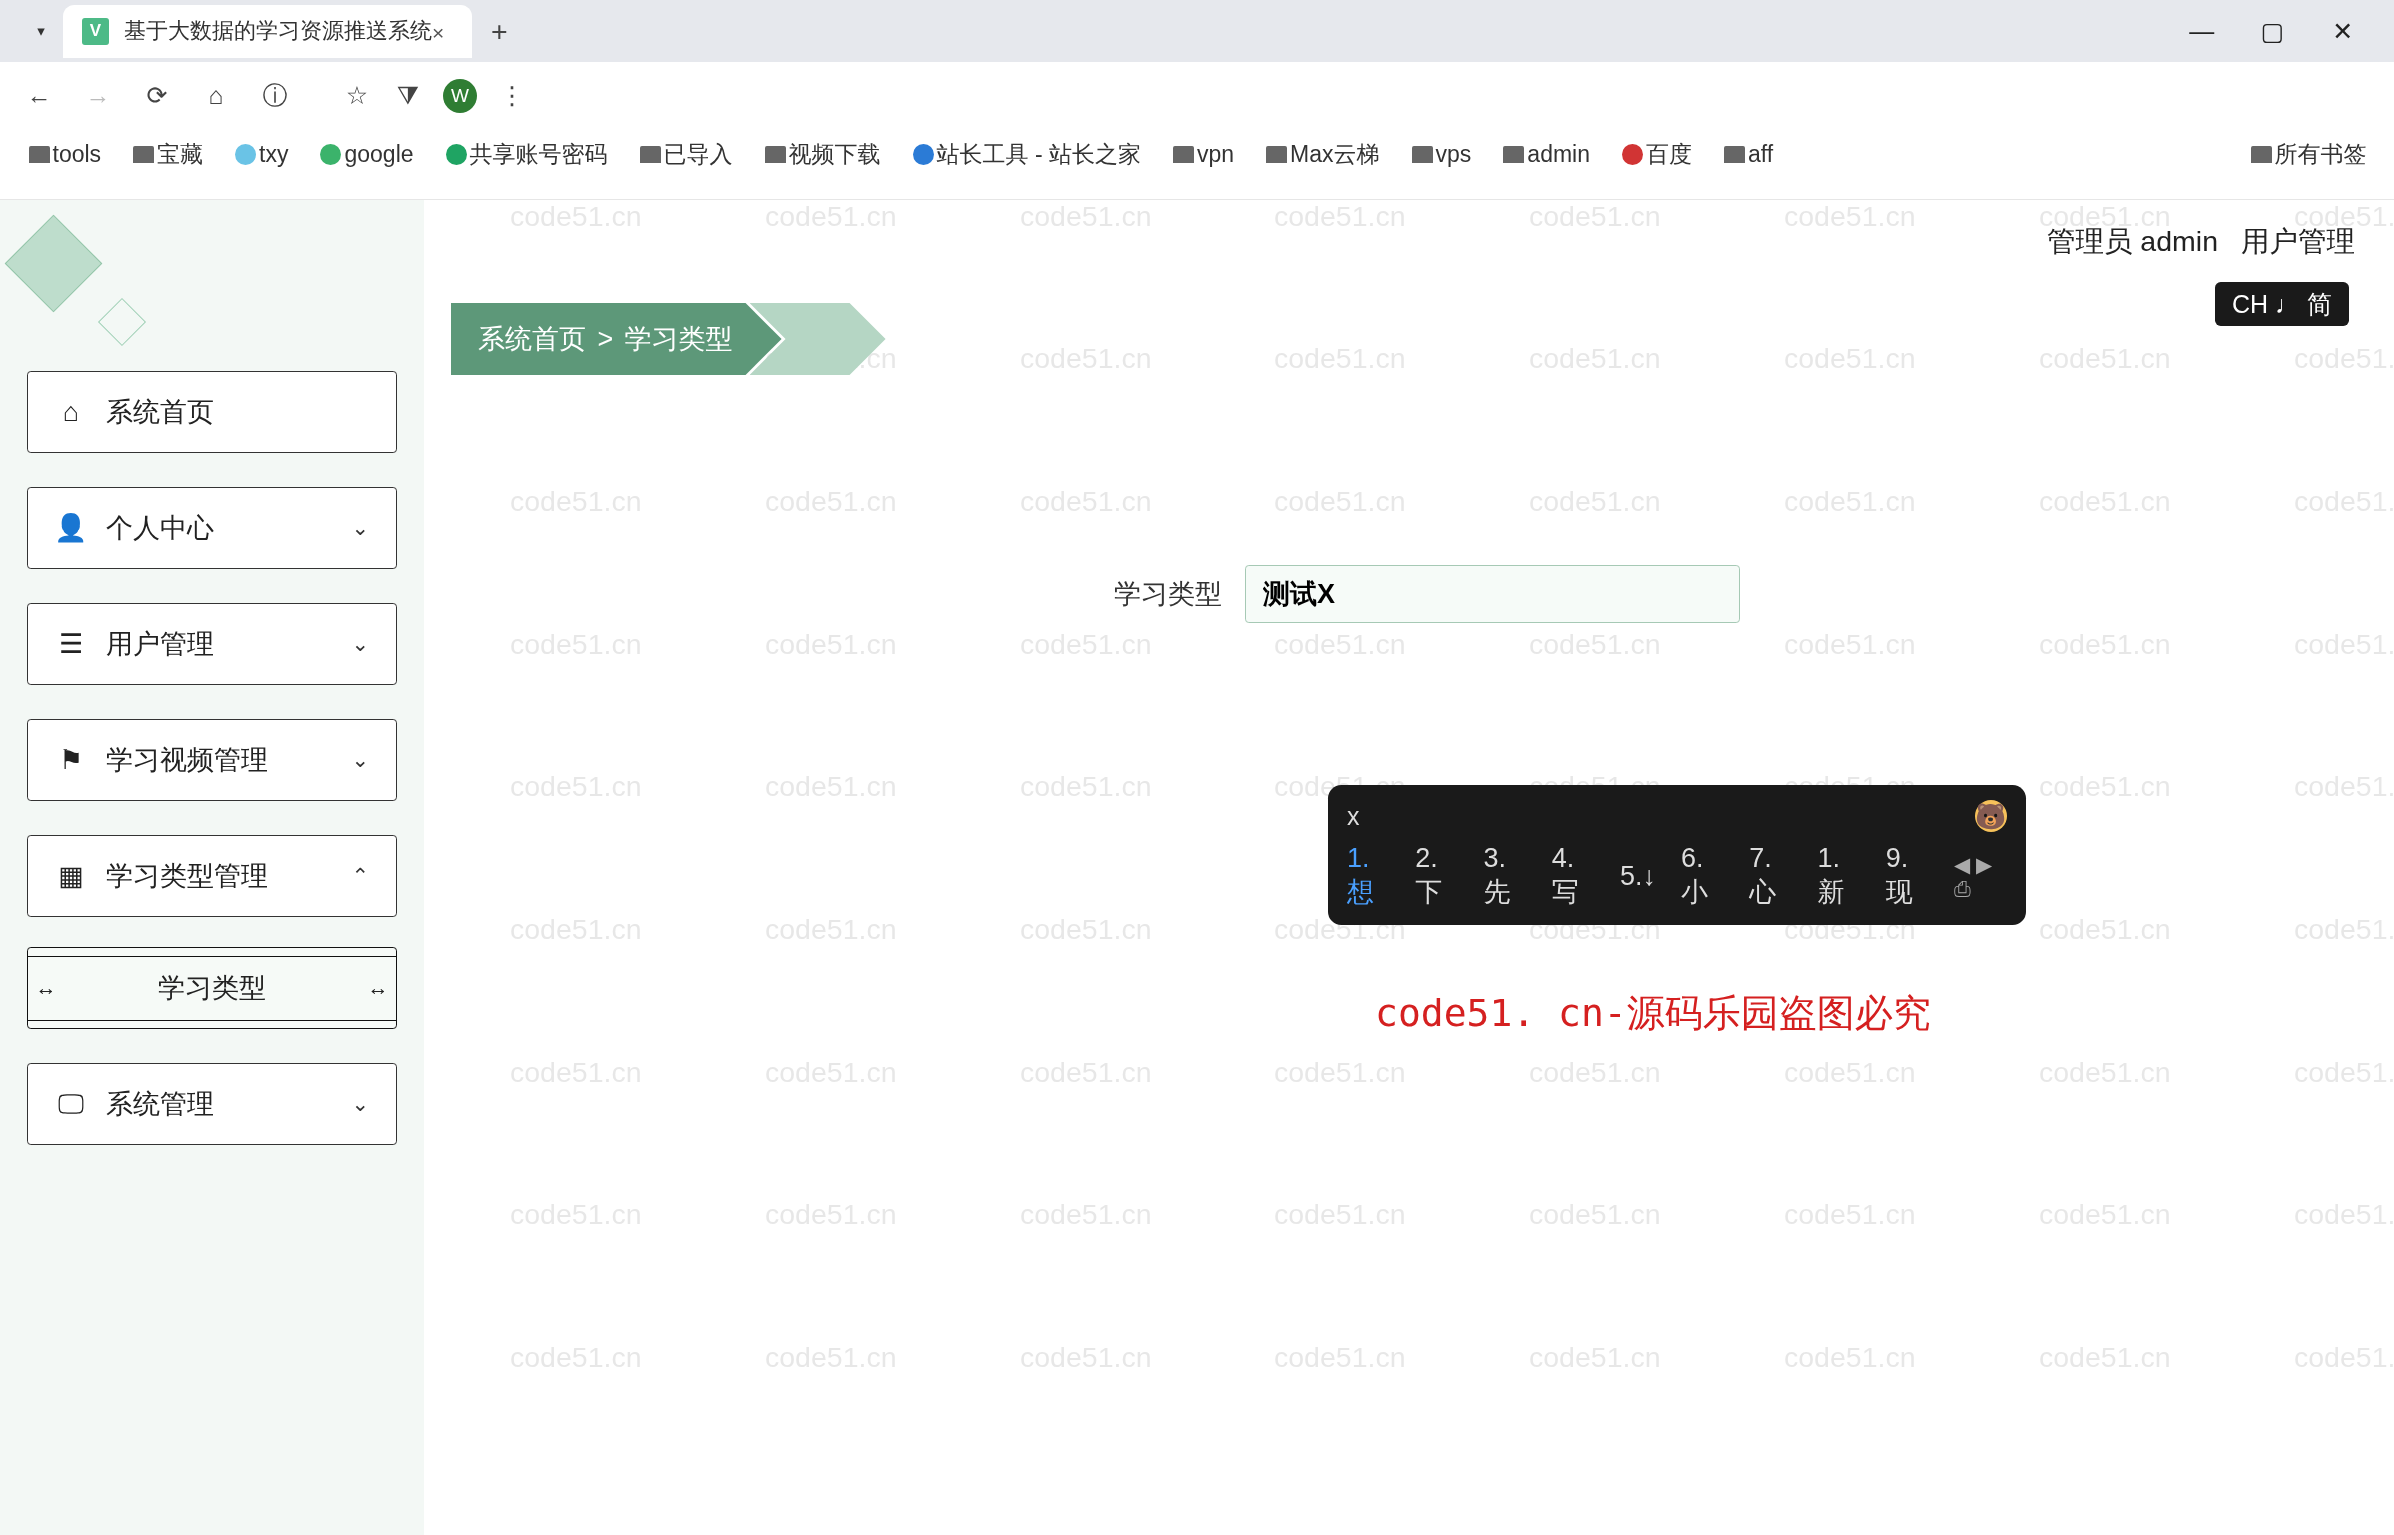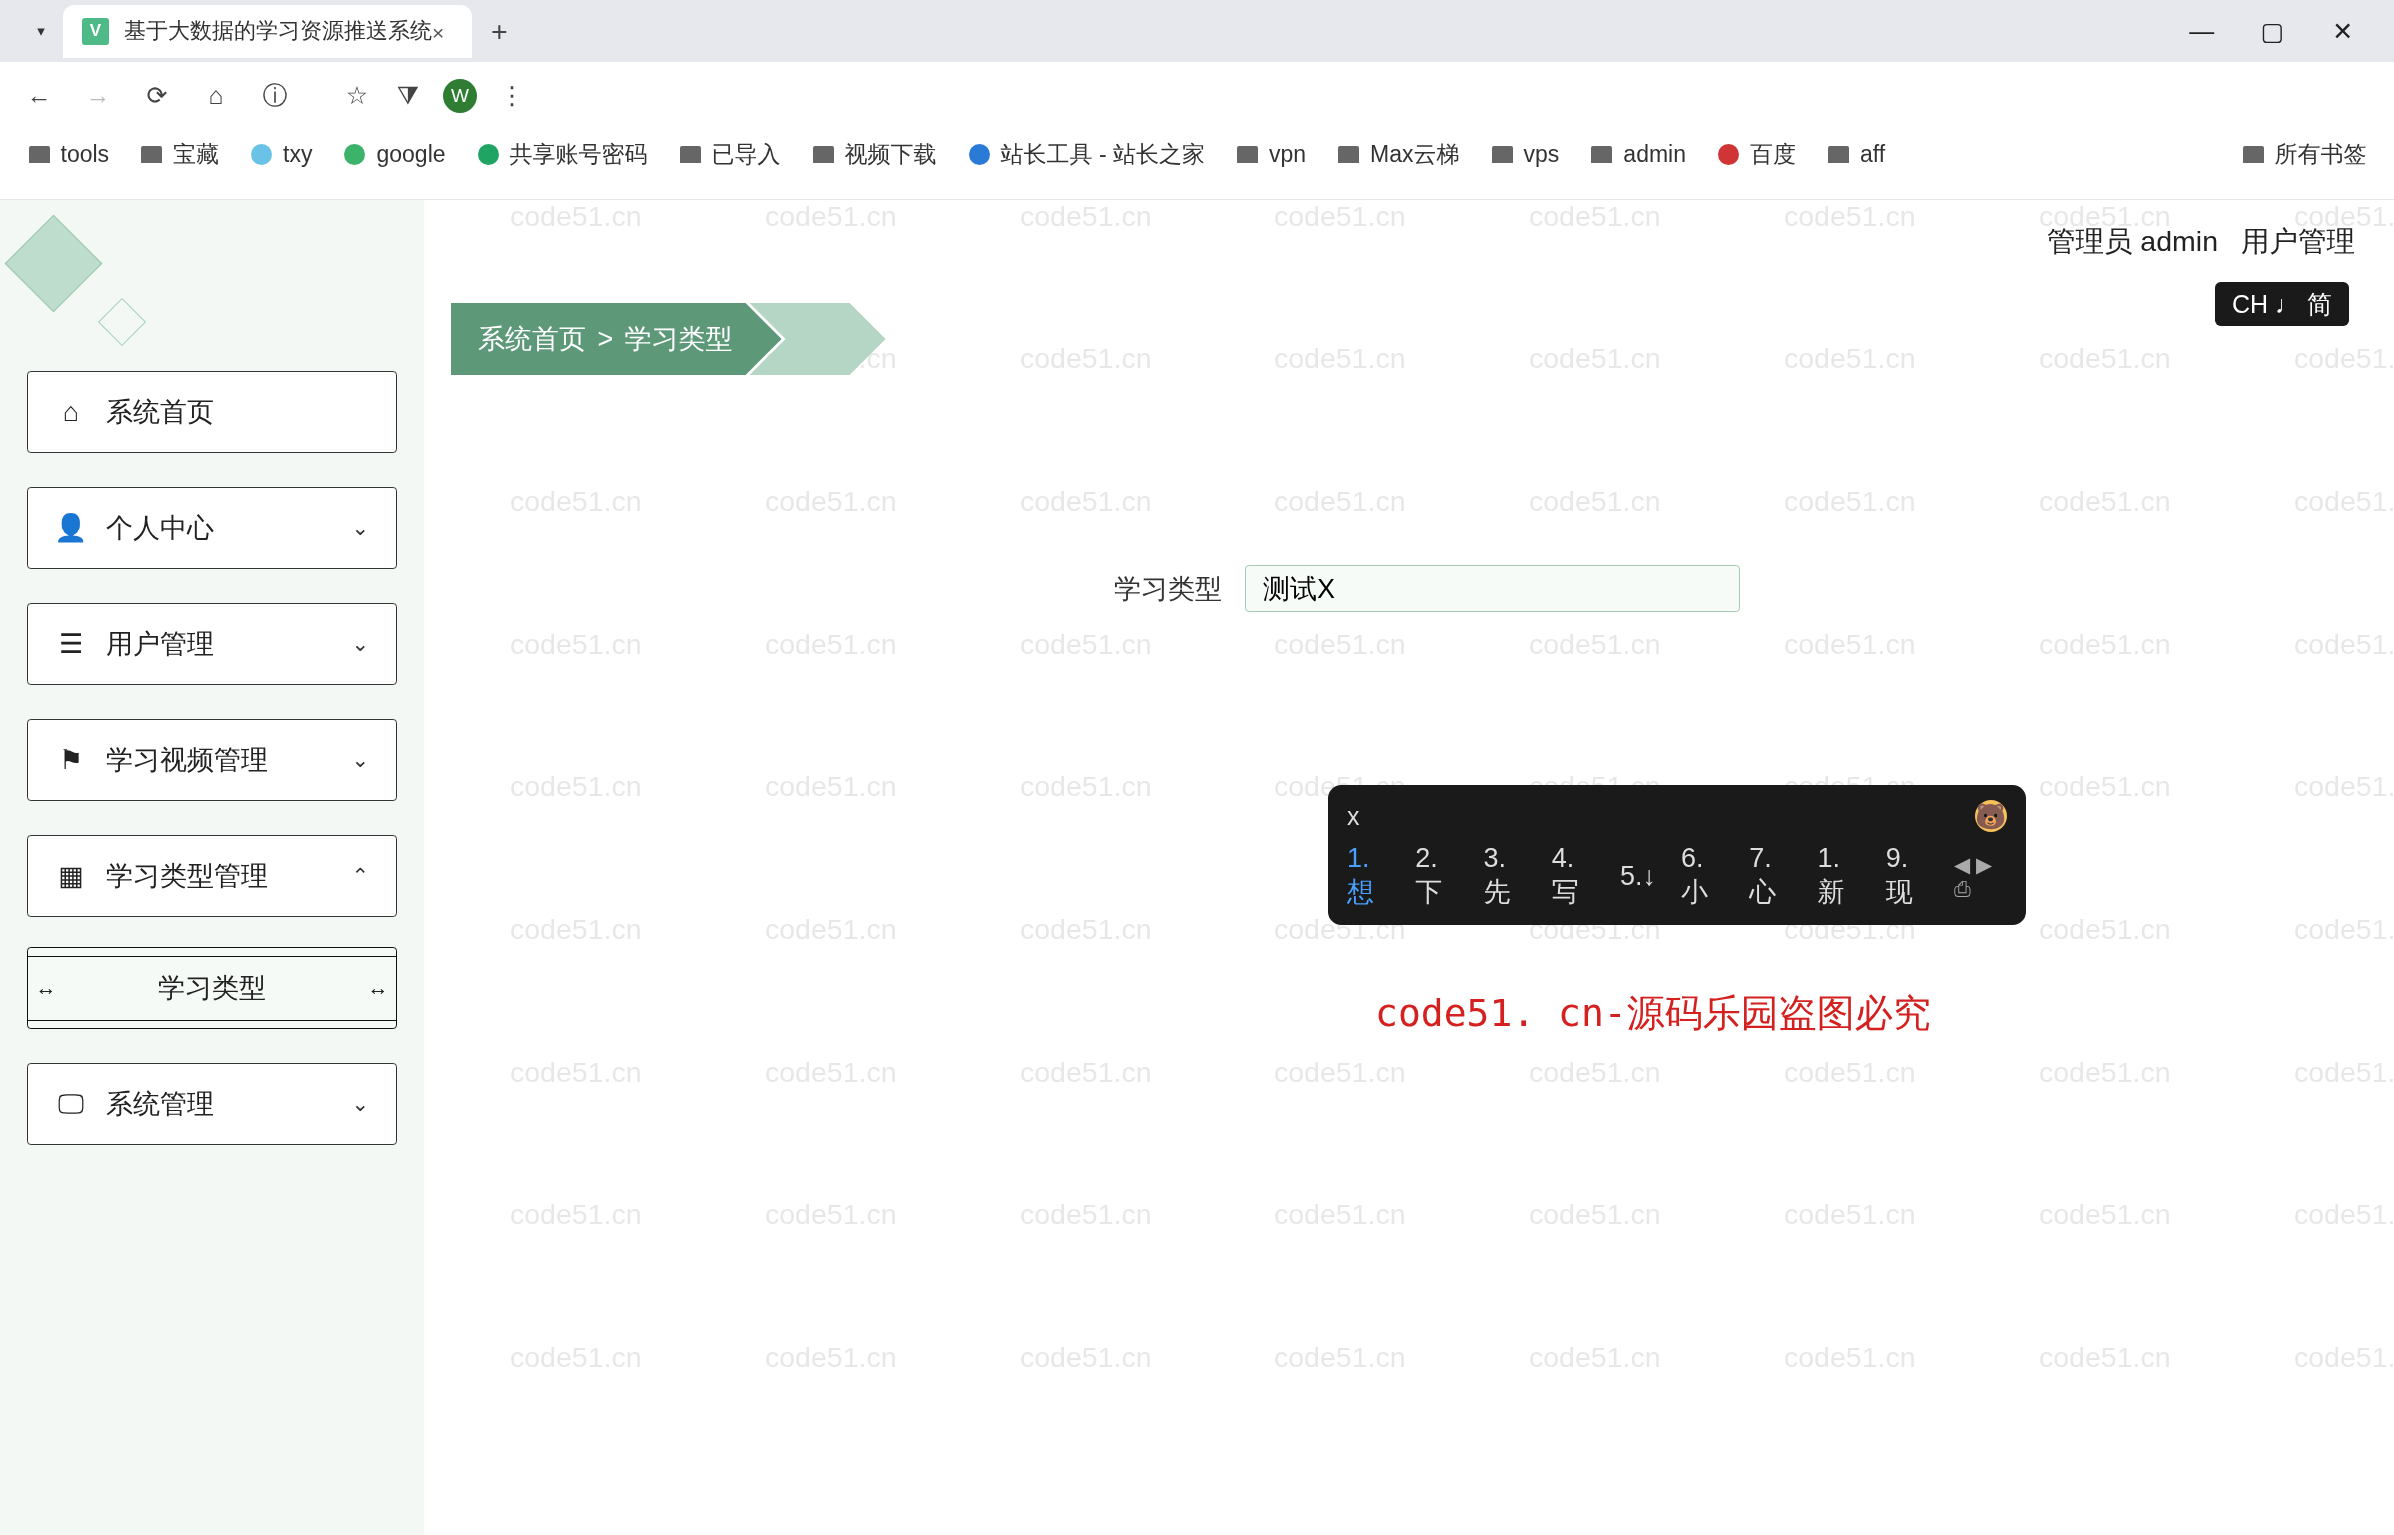--- a/index.html
+++ b/index.html
@@ -20,21 +20,21 @@
   .toolbar { height: 67px; display: flex; align-items: center; padding: 0 23px; gap: 27px; }
   .toolbar .icon { width: 32px; height: 32px; display: flex; align-items: center; justify-content: center; cursor: pointer; color: #444; font-size: 25px; }
   .icon.disabled { color: #bbb; cursor: default; }
   .url-bar { flex: 1; display: flex; align-items: center; gap: 17px; font-size: 25px; color: #333; }
   .host { color: #333; }
   .path { color: #666; }
   .toolbar-right { display: flex; align-items: center; gap: 19px; margin-left: 23px; }
   .avatar { width: 34px; height: 34px; border-radius: 50%; background: #2f7d33; color: #fff; display: flex; align-items: center; justify-content: center; font-size: 19px; }
 
   .bookmarks { height: 51px; display: flex; align-items: center; padding: 0 28.5px; gap: 32px; font-size: 23px; }
-  .bookmark { display: flex; align-items: center; gap: 11px; cursor: pointer; color: #333; }
+  .bookmark { display: flex; align-items: center; gap: 3px; cursor: pointer; color: #333; }
   .folder-icon { width: 21px; height: 17px; background: #666; border-radius: 1.9px 1.9px 0 0; display: inline-block; }
   .bookmark .circle { width: 21px; height: 21px; border-radius: 50%; display: inline-block; }
   .bookmarks .right { margin-left: auto; }
 
   
   .app { position: absolute; top: 200px; left: 0; right: 0; bottom: 0; display: flex; }
   .sidebar { width: 424px; background: #f3f8f5; padding: 19px 27px; position: relative; }
   .sidebar-deco { position: absolute; top: -9.5px; left: -19px; width: 190px; height: 190px; opacity: 0.7; pointer-events: none; }
   .sidebar-deco::before,
   .sidebar-deco::after { content: ""; position: absolute; border: 1.9px solid #6bb08a; }
@@ -61,21 +61,21 @@
   .lang-badge { position: absolute; right: 46px; top: 82px; background: #1a1a1a; color: #fff; padding: 5.7px 17px; border-radius: 5.7px; font-size: 25px; display: flex; align-items: center; gap: 9.5px; }
 
   .breadcrumb-bar { height: 72px; display: flex; align-items: center; padding-left: 27px; }
   .breadcrumb-chevron { background: #5d9879; color: #fff; height: 72px; display: flex; align-items: center; padding: 0 49px 0 27px; font-size: 27px; clip-path: polygon(0 0, calc(100% - 36px) 0, 100% 50%, calc(100% - 36px) 100%, 0 100%); }
   .breadcrumb-chevron.second { background: #b5d6c4; color: #333; margin-left: -32px; padding-left: 57px; clip-path: polygon(0 0, calc(100% - 36px) 0, 100% 50%, calc(100% - 36px) 100%, 0 100%, 36px 50%); }
   .breadcrumb-sep { color: #fff; margin: 0 11.4px; }
 
   .form-area { margin-top: 190px; display: flex; flex-direction: column; align-items: center; }
   .form-row { display: flex; align-items: center; gap: 23px; }
   .form-label { font-size: 27px; color: #333; width: 143px; text-align: right; }
-  .form-input { width: 495px; height: 47px; border: 1.9px solid #a6c9b5; border-radius: 3.8px; padding: 0 17px; font-size: 27px; background: #f6fbf8; outline: none; }
+  .form-input { width: 495px; height: 58px; border: 1.9px solid #a6c9b5; border-radius: 3.8px; padding: 0 17px; font-size: 27px; background: #f6fbf8; outline: none; font-weight: bold; }
   .btn-row { display: flex; gap: 65px; margin-top: 59px; margin-left: 114px; }
   .btn { width: 200px; height: 72px; border: none; border-radius: 7.6px; font-size: 28.5px; color: #fff; cursor: pointer; }
   .btn-submit { background: #82b89a; }
   .btn-cancel { background: #d9786f; }
 
   
   .ime { position: absolute; left: 904px; top: 585px; width: 698px; background: #1a1a1a; border-radius: 13.3px; color: #ddd; padding: 15px 19px; z-index: 50; }
   .ime-input-row { display: flex; justify-content: space-between; align-items: center; font-size: 25px; margin-bottom: 11.4px; }
   .ime-emoji { width: 32px; height: 32px; border-radius: 50%; background: #f6c15a; display: flex; align-items: center; justify-content: center; }
   .ime-cands { display: flex; gap: 25px; font-size: 27px; align-items: center; }

